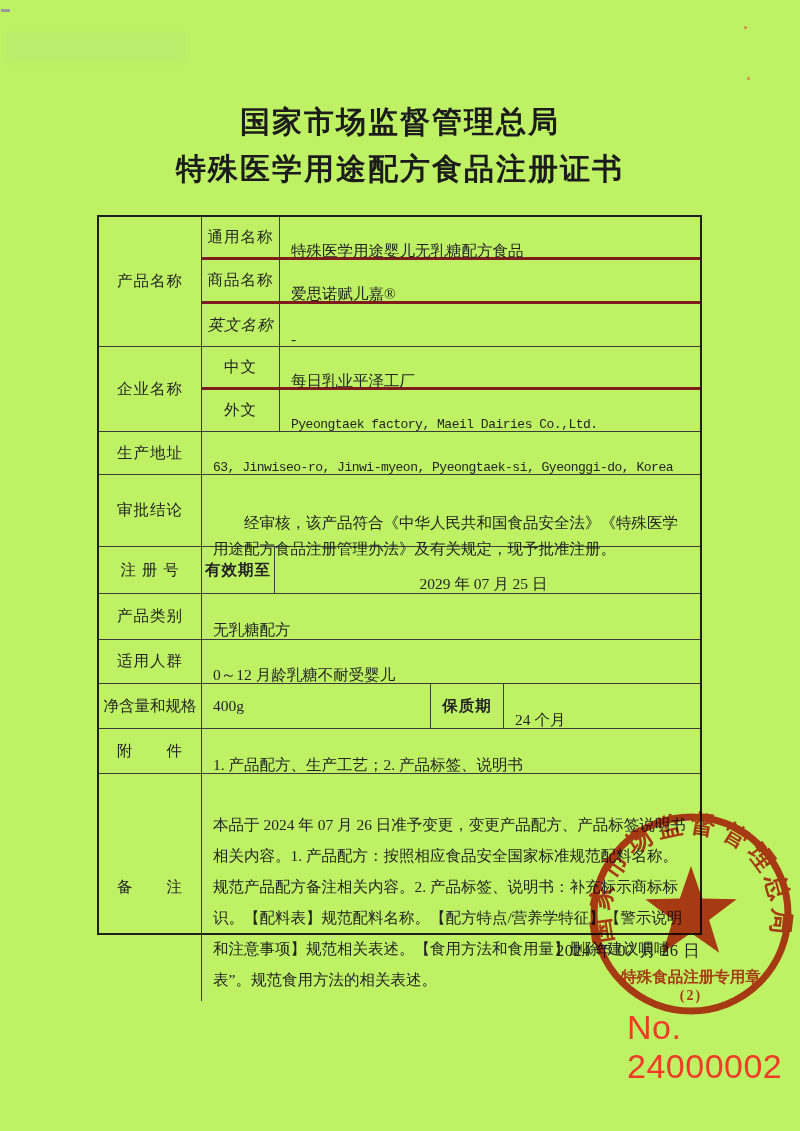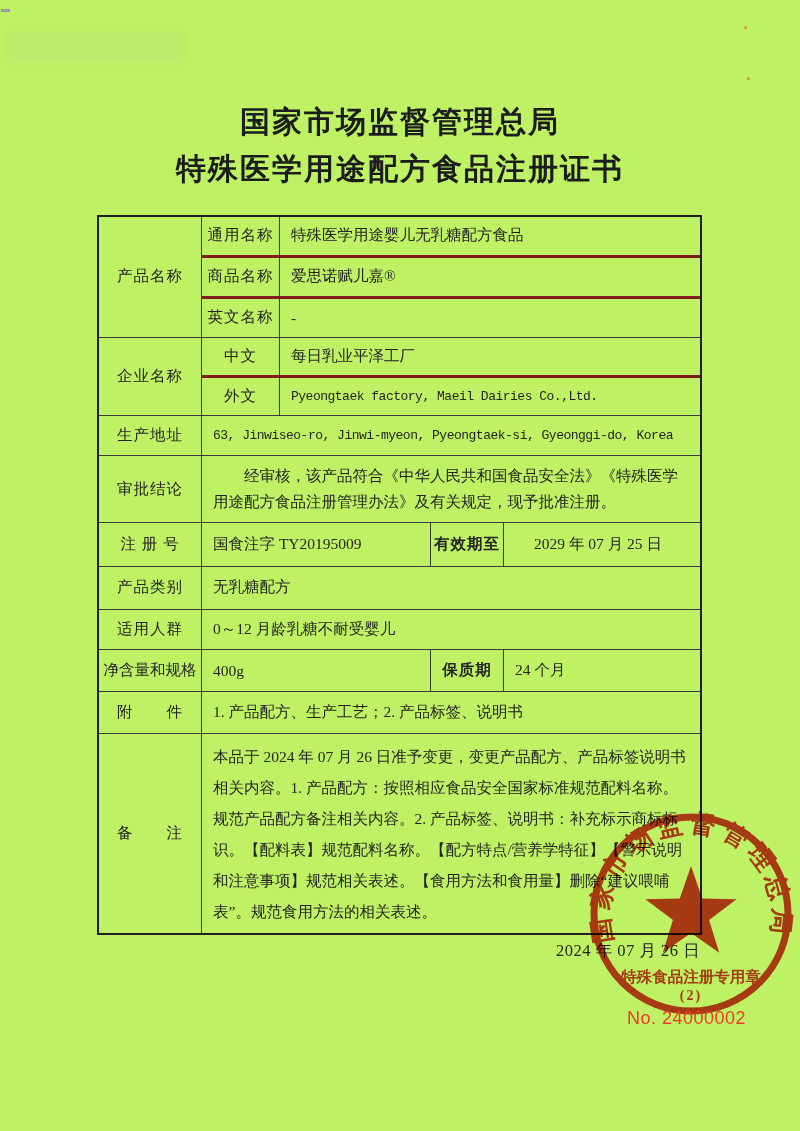--- a/index.html
+++ b/index.html
@@ -28,21 +28,21 @@
   .cert-table{
     position:absolute;left:97px;top:215px;width:605px;height:720px;
     border:2px solid #1f1f1f;box-sizing:border-box;
     display:flex;flex-direction:column;
     font-size:15.5px;
   }
   .trow{display:flex;border-bottom:1px solid #3c3c3c;box-sizing:border-box;}
   .trow:last-child{border-bottom:none;}
   .cell{box-sizing:border-box;border-right:1px solid #3c3c3c;
     display:flex;align-items:center;}
-  .cell:last-child{border-right:none;}
+  .cell:last-child{border-right:none;margin-top:28px;}
   .lab{justify-content:center;text-align:center;letter-spacing:1px;}
   .w1{width:103px;flex:none;}
   .w2{width:78px;flex:none;}
   .w3{width:229px;flex:none;}
   .w4{width:73px;flex:none;font-weight:bold;}
   .grow{flex:1;}
   .val{padding-left:11px;padding-right:8px;}
   .subcol{flex:1;display:flex;flex-direction:column;}
   .subrow{display:flex;flex:1;border-bottom:3px solid #7f1d1d;box-sizing:border-box;}
   .subrow:last-child{border-bottom:none;}
@@ -52,21 +52,21 @@
   .date-ctr{justify-content:center;padding-left:0;}
 
   
   .issue-date{position:absolute;left:556px;top:940px;font-size:16.5px;letter-spacing:0.5px;color:#242424;}
 
   
   .seal{position:absolute;left:573px;top:810px;width:240px;height:212px;
     mix-blend-mode:multiply;opacity:0.92;}
   .serial{position:absolute;left:627px;top:1008px;
     font-family:"Liberation Sans","DejaVu Sans",sans-serif;
-    font-size:18px;letter-spacing:0.5px;color:#ef3b28;}
+    font-size:34px;letter-spacing:0.5px;color:#ef3b28;}
 </style>
 </head>
 <body>
 
 <div class="page">
 
   <div class="smudge"></div>
   <div class="corner-mark"></div>
   <div class="red-dot d1"></div>
   <div class="red-dot d2"></div>
@@ -82,21 +82,21 @@
       <div class="cell w1 lab">产品名称</div>
       <div class="subcol">
         <div class="subrow" style="height:43px;">
           <div class="cell w2 lab">通用名称</div>
           <div class="cell grow val">特殊医学用途婴儿无乳糖配方食品</div>
         </div>
         <div class="subrow" style="height:44px;">
           <div class="cell w2 lab">商品名称</div>
           <div class="cell grow val">爱思诺赋儿嘉®</div>
         </div>
-        <div class="subrow" style="height:42px;">
+        <div class="subrow" style="height:42px;font-style:italic;">
           <div class="cell w2 lab">英文名称</div>
           <div class="cell grow val">-</div>
         </div>
       </div>
     </div>
 
     <div class="trow" style="height:85px;">
       <div class="cell w1 lab">企业名称</div>
       <div class="subcol">
         <div class="subrow" style="height:43px;">
@@ -115,21 +115,20 @@
       <div class="cell grow val latin">63, Jinwiseo-ro, Jinwi-myeon, Pyeongtaek-si, Gyeonggi-do, Korea</div>
     </div>
 
     <div class="trow" style="height:72px;">
       <div class="cell w1 lab">审批结论</div>
       <div class="cell grow para indent" style="line-height:26px;">经审核，该产品符合《中华人民共和国食品安全法》《特殊医学用途配方食品注册管理办法》及有关规定，现予批准注册。</div>
     </div>
 
     <div class="trow" style="height:47px;">
       <div class="cell w1 lab">注 册 号</div>
-      <div class="cell w3 val">国食注字 TY20195009</div>
       <div class="cell w4 lab">有效期至</div>
       <div class="cell grow val date-ctr">2029 年 07 月 25 日</div>
     </div>
 
     <div class="trow" style="height:46px;">
       <div class="cell w1 lab">产品类别</div>
       <div class="cell grow val">无乳糖配方</div>
     </div>
 
     <div class="trow" style="height:44px;">

